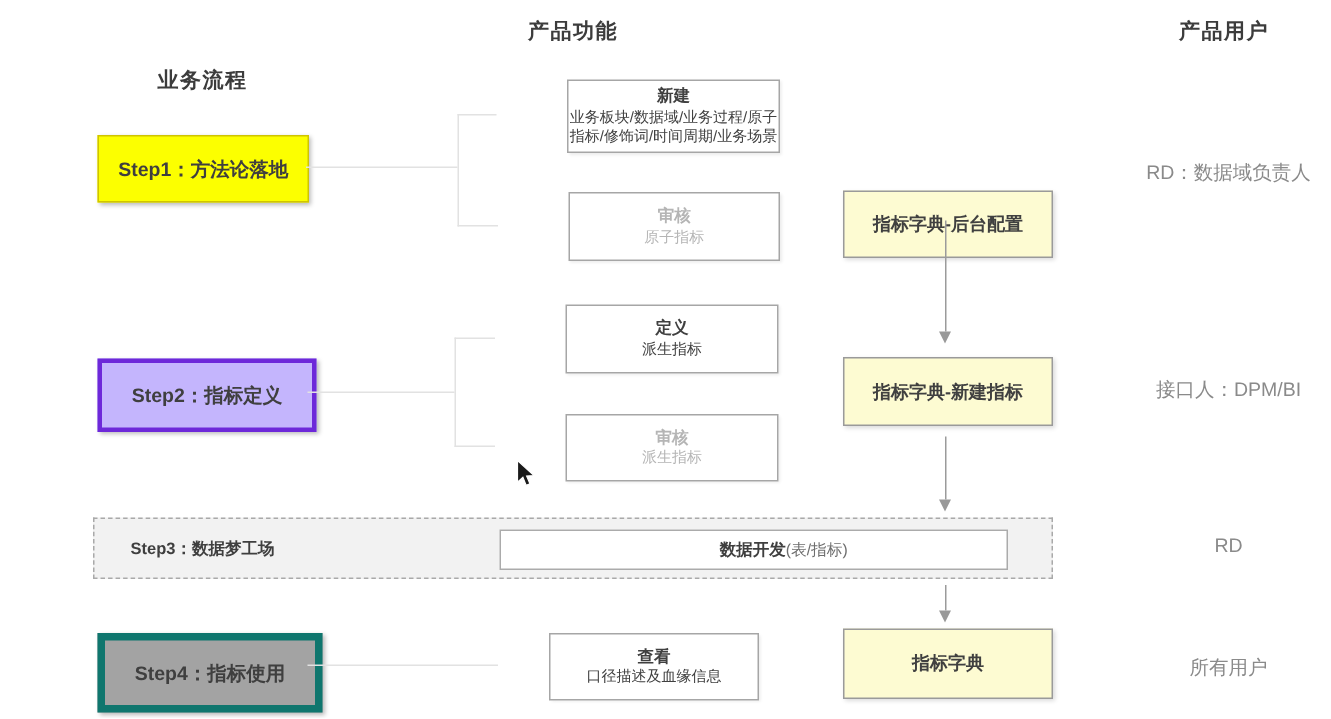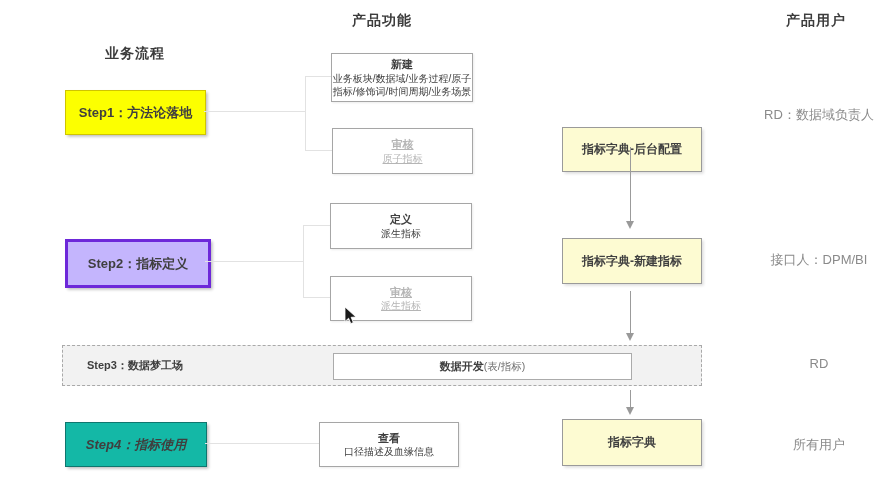--- a/index.html
+++ b/index.html
@@ -11,40 +11,40 @@
     position:absolute;height:18px;font-size:14px;font-weight:bold;color:#3c3c3c;
     text-align:center;letter-spacing:1px;
   }
   .stepbox{
     position:absolute;display:flex;align-items:center;justify-content:center;
     font-size:13px;font-weight:bold;color:#3f3f3f;
     box-shadow:1.5px 1.5px 3px rgba(0,0,0,.28);
   }
   .step1{background:#fcff00;border:1px solid #cfc400;}
   .step2{background:#c4b5fd;border:3px solid #6d28d9;}
-  .step4{background:#14b8a6;border:1px solid #0f766e;font-style:italic;}
+  .step4{background:#a3a3a3;border:5px solid #0f766e;}
   .step3-container{
     position:absolute;background:#f2f2f2;border:1px dashed #a9a9a9;
   }
   .step3-label{
     position:absolute;left:24px;top:0;height:100%;display:flex;align-items:center;
     font-size:11px;font-weight:bold;color:#3f3f3f;
   }
   .featbox{
     position:absolute;background:#fff;border:1px solid #a6a6a6;
     display:flex;flex-direction:column;align-items:center;justify-content:center;
-    text-align:center;line-height:1.3;box-shadow:1px 1px 2px rgba(0,0,0,.08);
+    text-align:center;line-height:1.3;box-shadow:1px 1px 2px rgba(0,0,0,.08);margin-left:47px;
   }
   .featbox .t{font-size:11px;font-weight:bold;color:#404040;}
   .featbox .d{font-size:10px;color:#404040;}
-  .featbox.muted .t,.featbox.muted .d{color:#b5b5b5;font-weight:bold;text-decoration:underline;}
+  .featbox.muted .t,.featbox.muted .d{color:#b5b5b5;font-weight:bold;}
   .featbox.muted .d{font-weight:normal;}
   .devbox{
     position:absolute;background:#fff;border:1px solid #ababab;
-    display:flex;align-items:center;justify-content:center;font-size:11px;
+    display:flex;align-items:center;justify-content:center;font-size:11px;padding-left:40px;
   }
   .devbox .t{font-weight:bold;color:#3f3f3f;}
   .devbox .sfx{color:#6e6e6e;font-size:10.5px;}
   .interbox{
     position:absolute;background:#fdfbd2;border:1px solid #9a9a9a;
     display:flex;align-items:center;justify-content:center;
     font-size:12px;font-weight:bold;color:#404040;
     box-shadow:1.5px 1.5px 3px rgba(0,0,0,.15);
   }
   .usertext{

